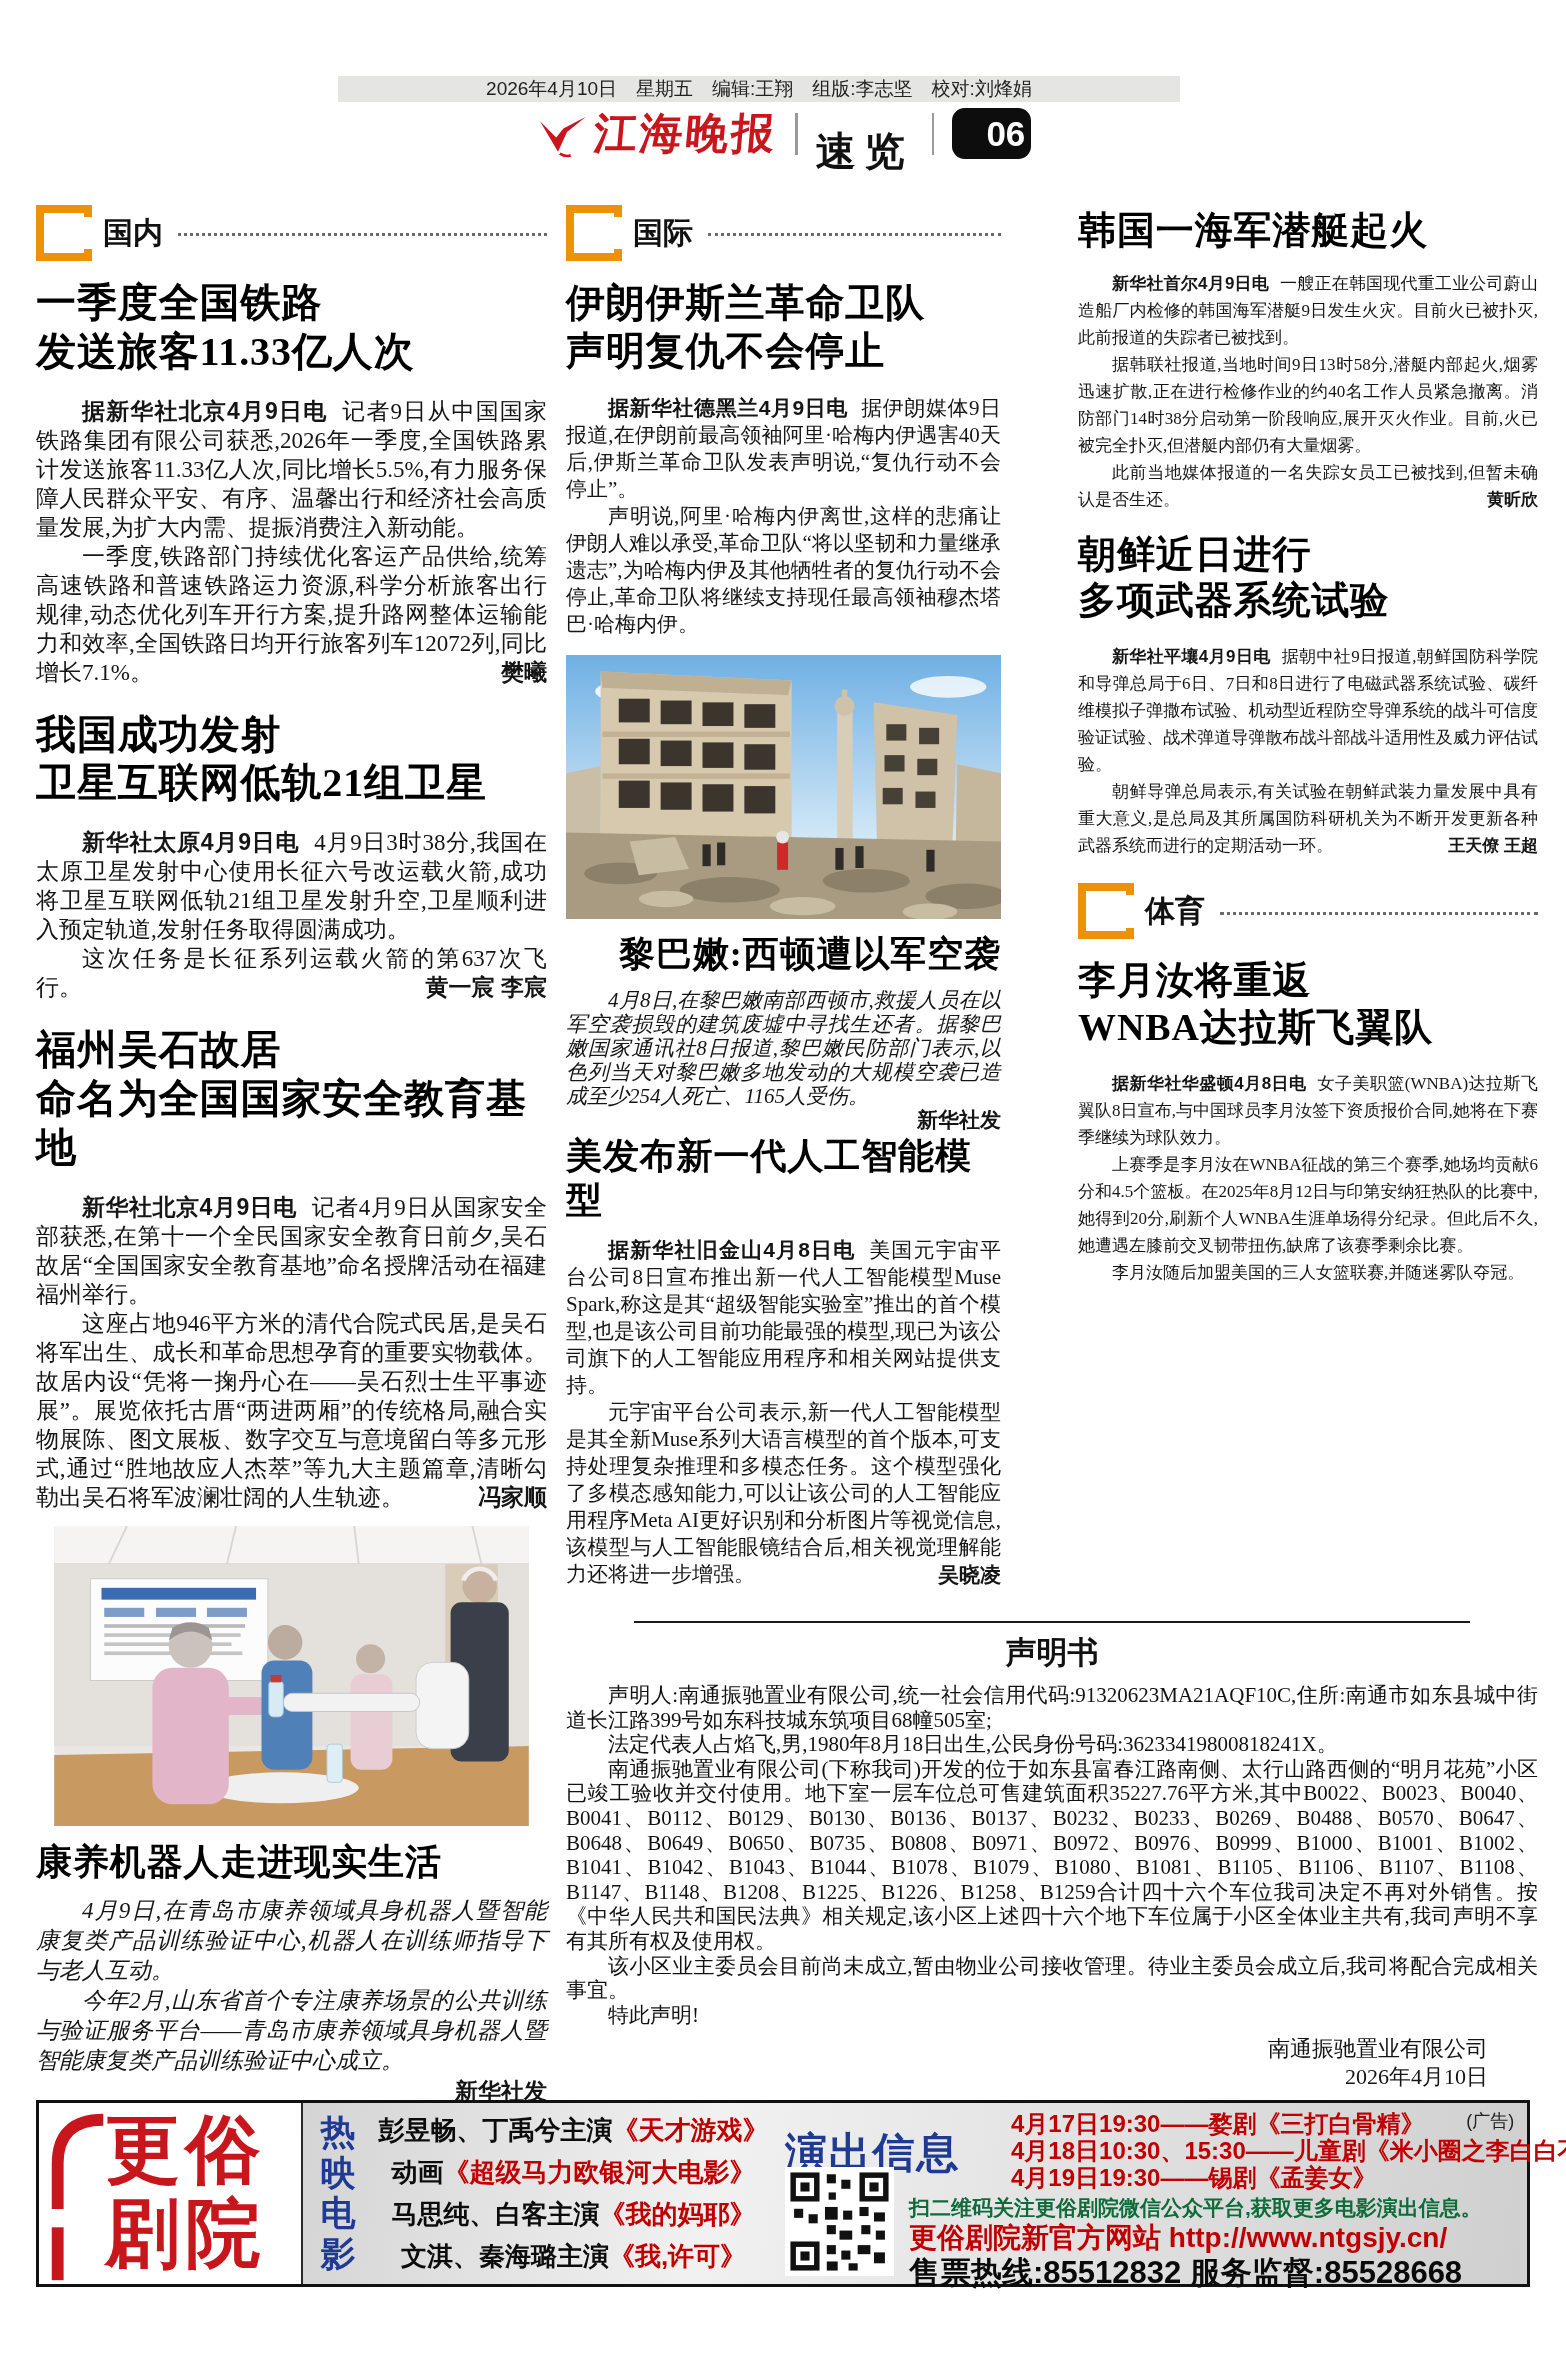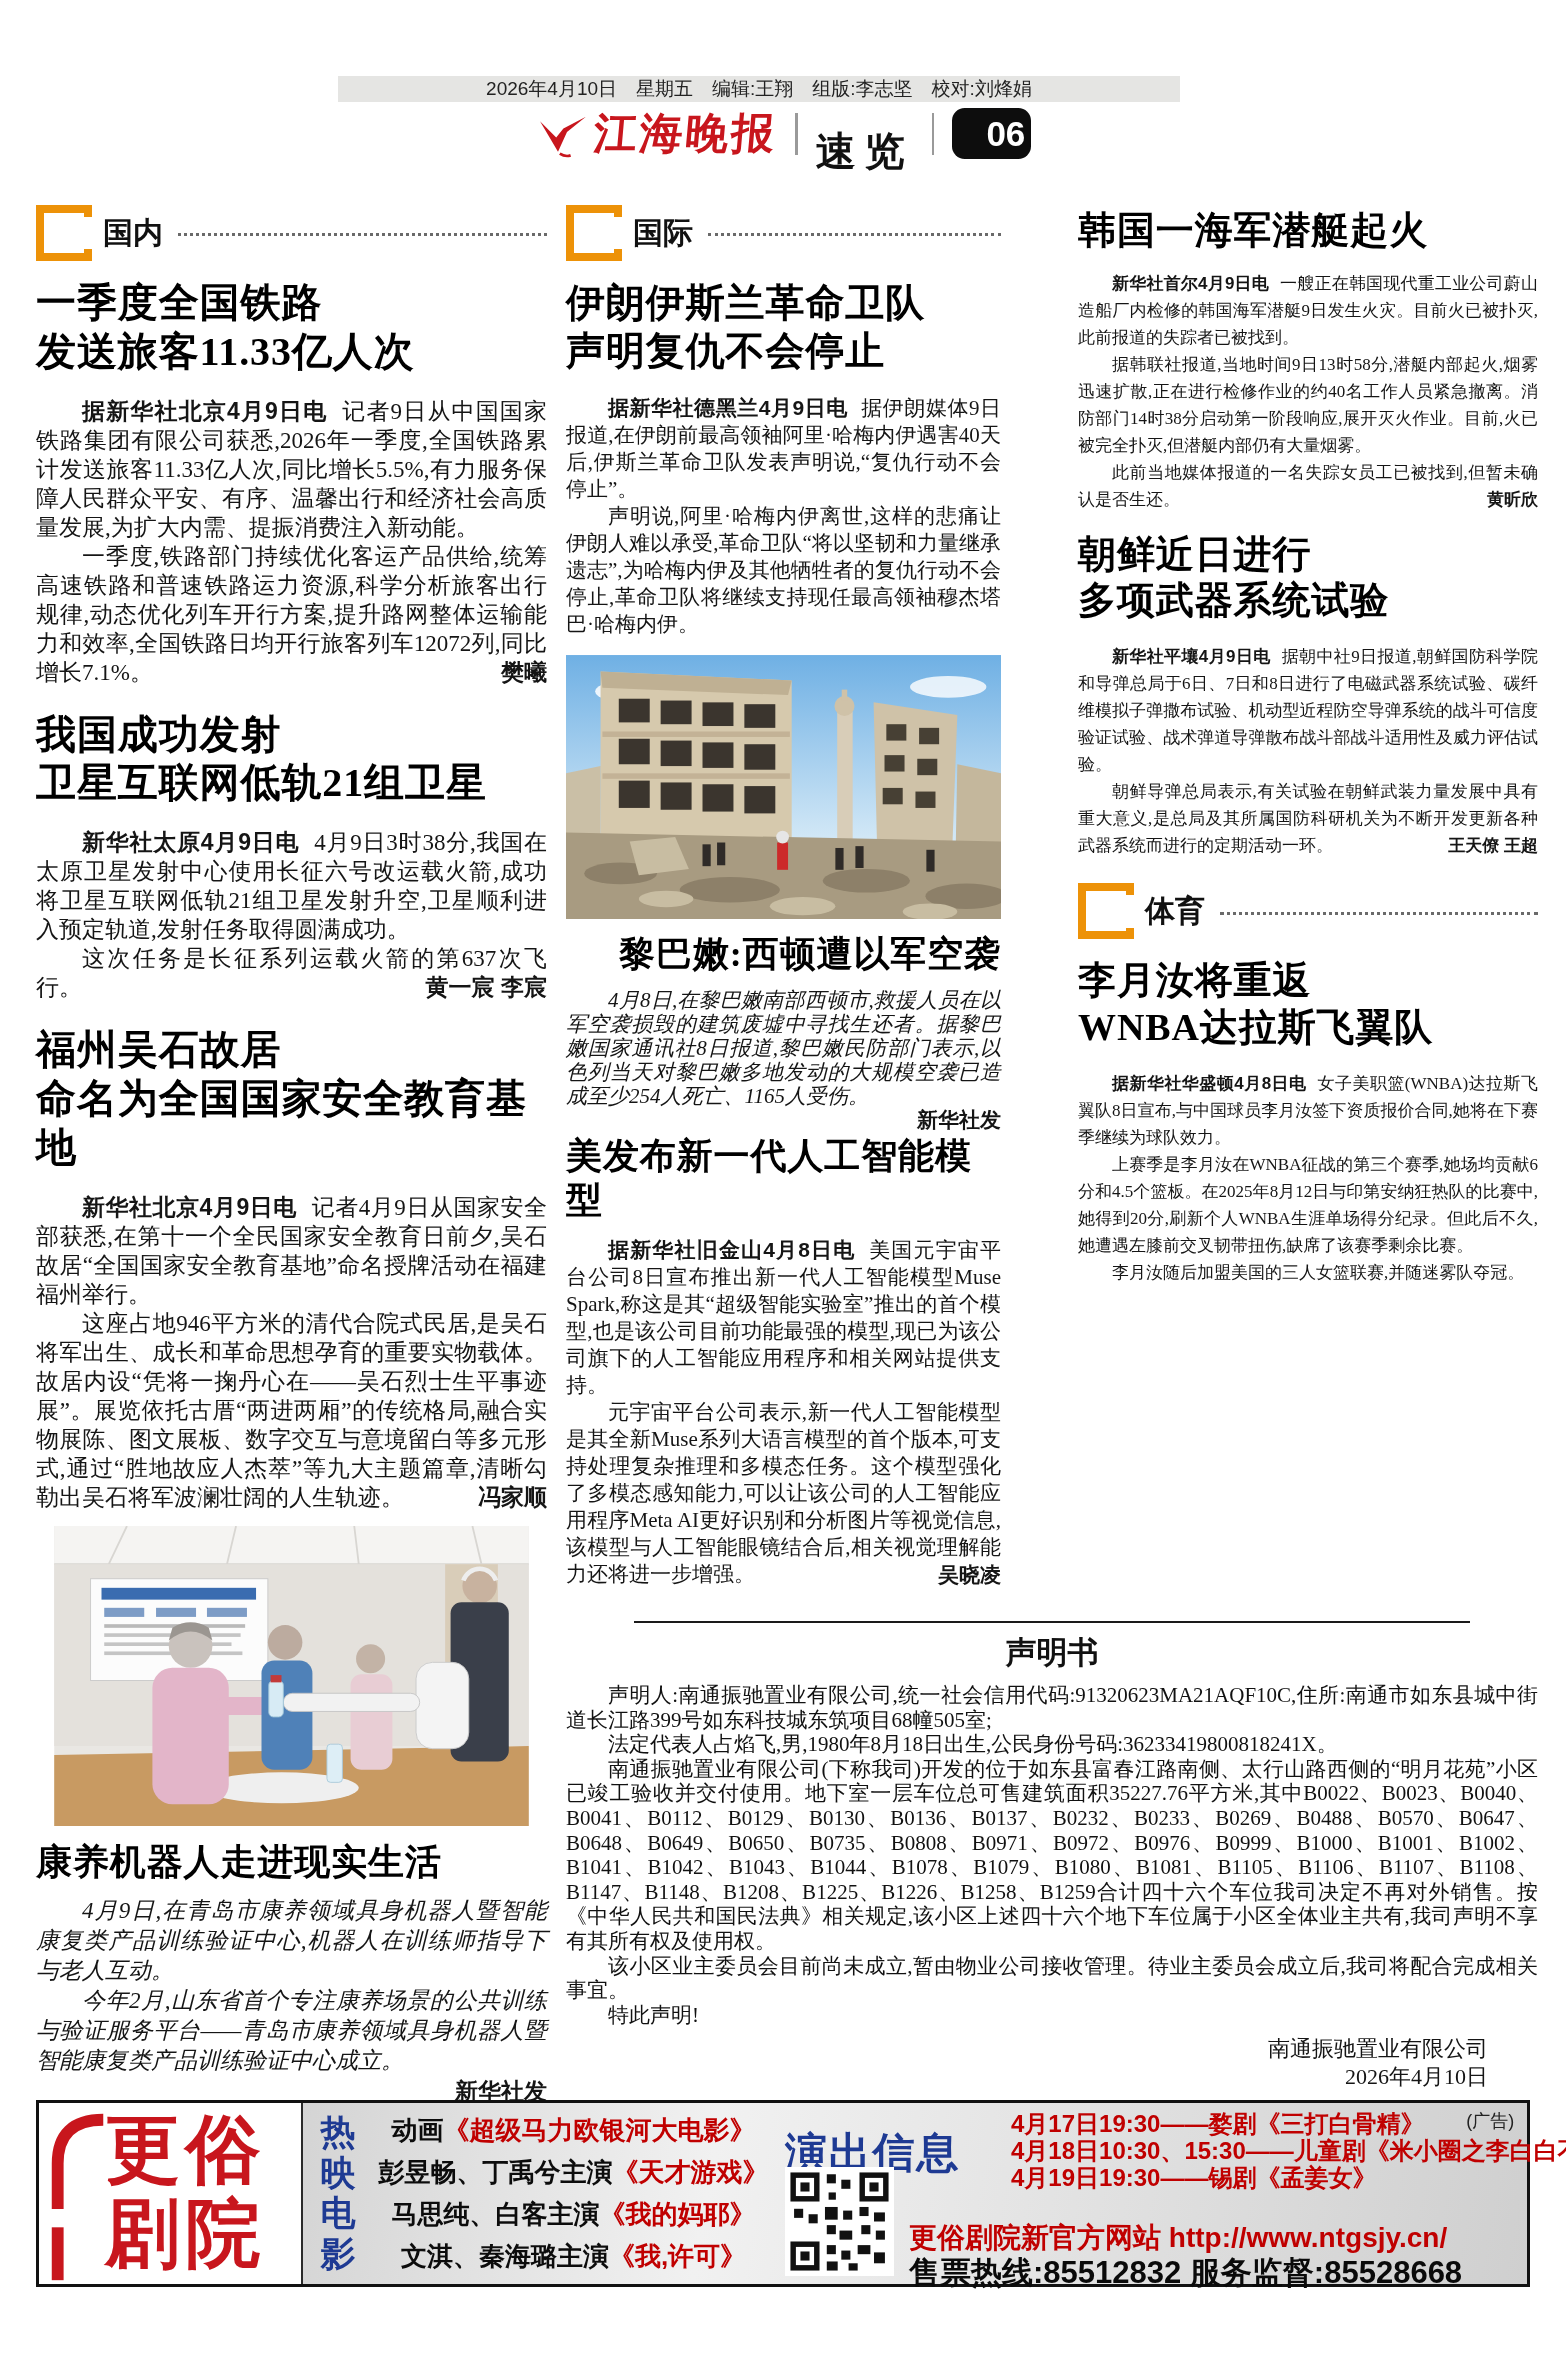--- a/index.html
+++ b/index.html
@@ -371,22 +371,22 @@
       <span class="bn-logo-line l1">更俗</span>
       <span class="bn-logo-line l2">剧院</span>
     </div>
 
     <div class="bn-films-label">热
 映
 电
 影</div>
 
     <div class="bn-films">
+      <div class="film-line"><span>彭昱畅、丁禹兮主演</span><span class="film-title">《天才游戏》</span></div>
       <div class="film-line"><span>动画</span><span class="film-title">《超级马力欧银河大电影》</span></div>
-      <div class="film-line"><span>彭昱畅、丁禹兮主演</span><span class="film-title">《天才游戏》</span></div>
       <div class="film-line"><span>马思纯、白客主演</span><span class="film-title">《我的妈耶》</span></div>
       <div class="film-line"><span>文淇、秦海璐主演</span><span class="film-title">《我,许可》</span></div>
     </div>
 
     <div class="bn-shows-label">演出信息</div>
 
     <div class="bn-shows">
       <div class="show-line">4月17日19:30——婺剧《三打白骨精》</div>
       <div class="show-line">4月18日10:30、15:30——儿童剧《米小圈之李白白不白》</div>
       <div class="show-line">4月19日19:30——锡剧《孟姜女》</div>
@@ -427,18 +427,19 @@
             <rect x="12" y="88" width="20" height="20"></rect>
           </g>
         <g fill="#111">
             <rect x="17" y="17" width="10" height="10"></rect>
             <rect x="93" y="17" width="10" height="10"></rect>
             <rect x="17" y="93" width="10" height="10"></rect>
           </g>
       </svg>
     </div>
 
+    <div class="bn-green">扫二维码关注更俗剧院微信公众平台,获取更多电影演出信息。</div>
     <div class="bn-site">更俗剧院新官方网站 http://www.ntgsjy.cn/</div>
     <div class="bn-hot">售票热线:85512832 服务监督:85528668</div>
   </div>
 
 </div>
 
 
 </body></html>

